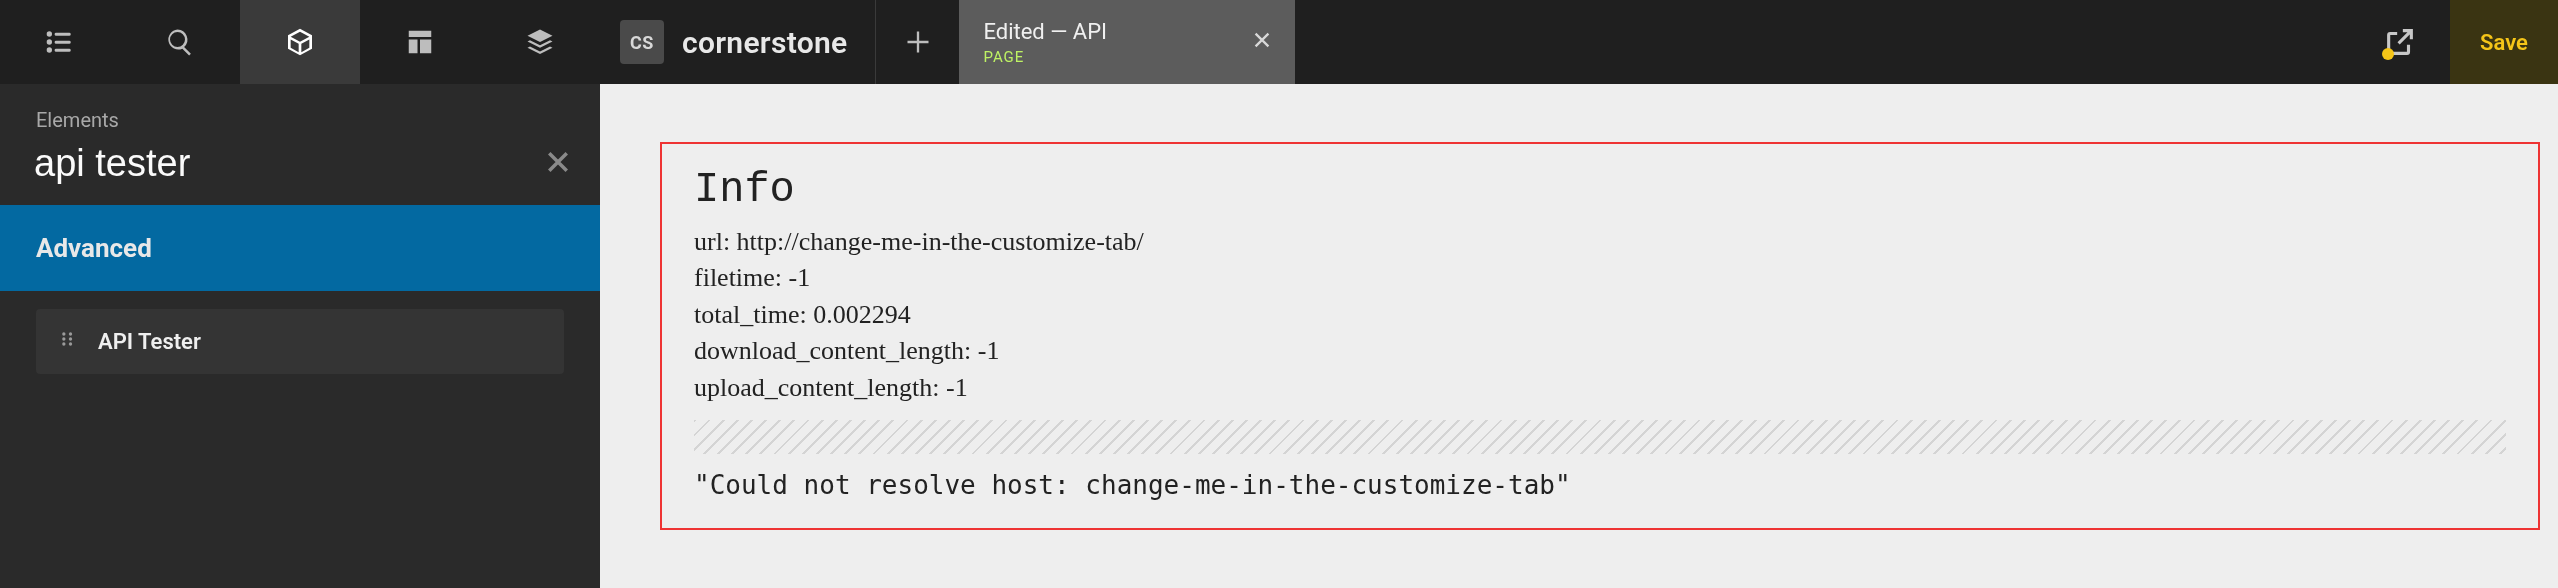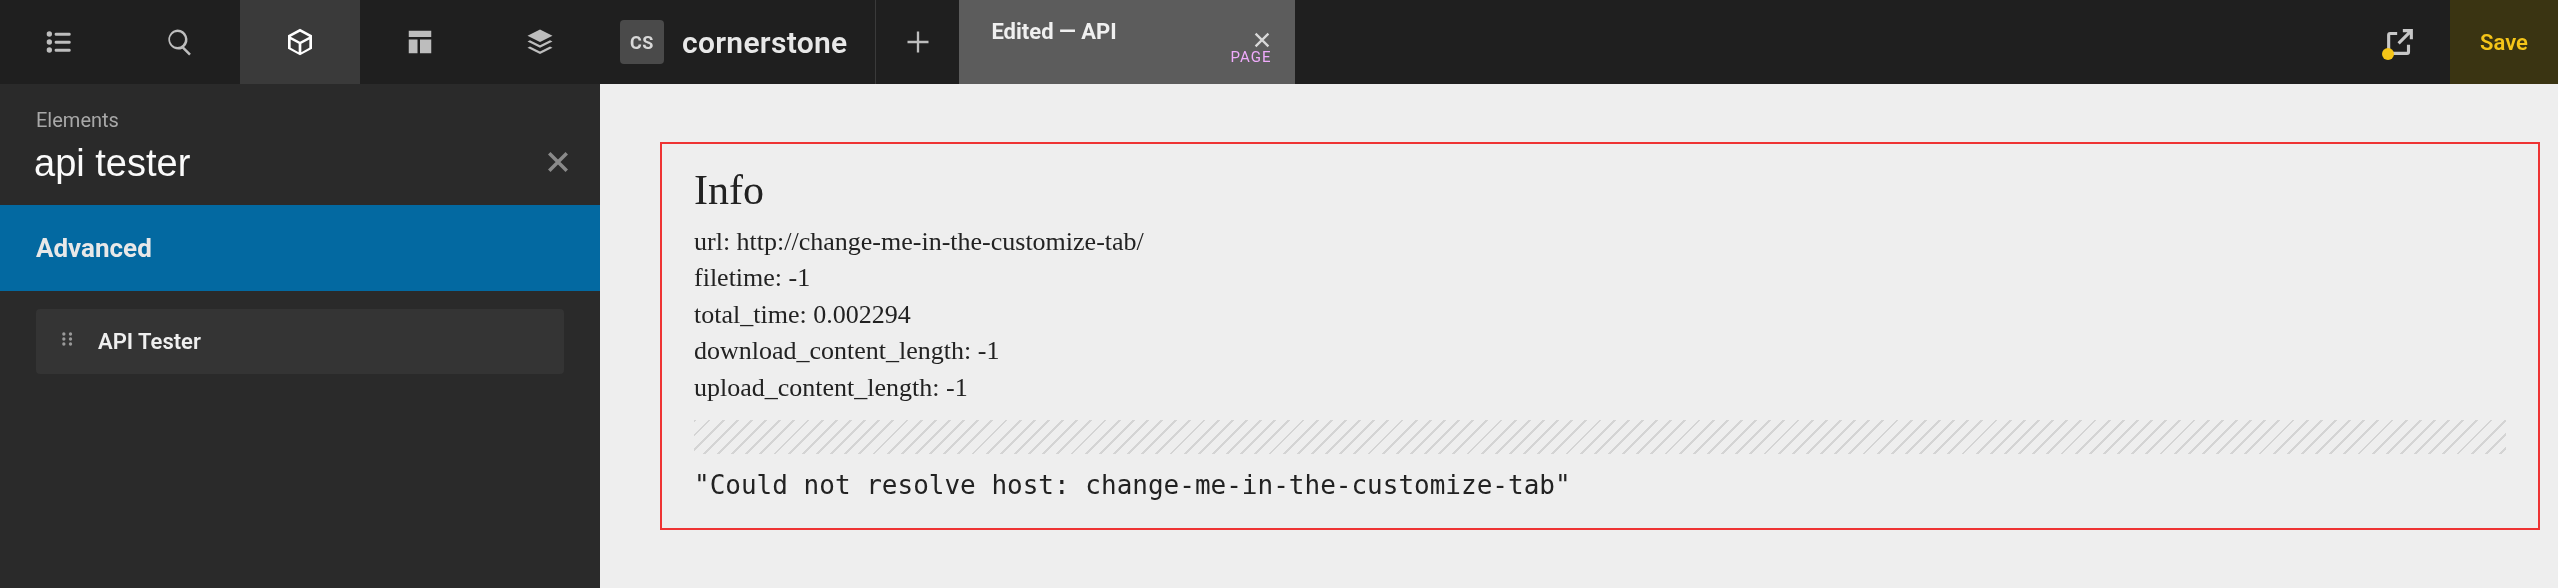--- a/index.html
+++ b/index.html
@@ -74,29 +74,27 @@
     background: #5c5c5c;
     display: flex;
     flex-direction: column;
     justify-content: center;
     padding: 0 24px;
     position: relative;
   }
   .tab-title {
     font-size: 22px;
     color: #f0f0f0;
-    font-weight: 700;
-    margin-left: 8px;
+    font-weight: 400;
   }
   .tab-sub {
     font-size: 15px;
-    color: #f0abfc;
+    color: #bef264;
     letter-spacing: 1px;
     margin-top: 4px;
-    text-align: right;
   }
   .tab-close {
     position: absolute;
     right: 22px;
     top: 50%;
     transform: translateY(-50%);
     cursor: pointer;
   }
   .tab-close svg { stroke: #d8d8d8; }
 
@@ -196,21 +194,21 @@
     overflow: hidden;
   }
   .result-card {
     border: 2px solid #e33;
     background: #eeeeee;
     padding: 22px 32px 28px;
     width: 1880px;
     max-width: 100%;
   }
   .result-title {
-    font-family: Liberation Serif, serif;
+    font-family: Liberation Mono, monospace;
     font-size: 42px;
     color: #222;
     margin-bottom: 10px;
   }
   .result-line {
     font-family: Georgia, "Times New Roman", serif;
     font-size: 26px;
     color: #222;
     line-height: 1.4;
   }

